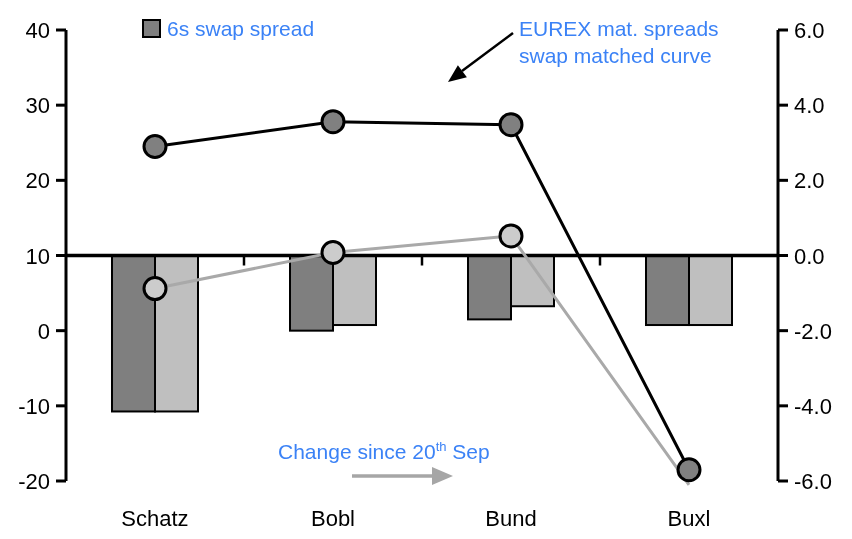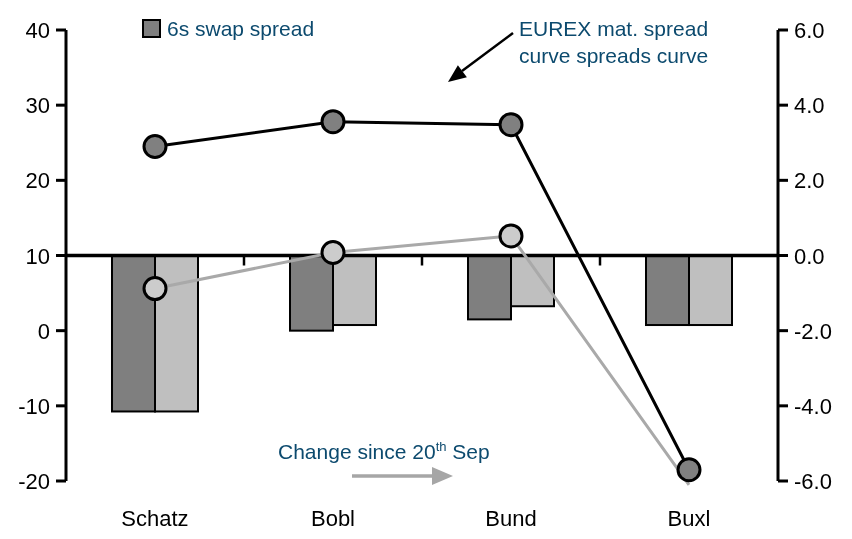--- a/index.html
+++ b/index.html
@@ -1,17 +1,17 @@
 <!DOCTYPE html>
 <html><head>
 <meta charset="utf-8">
 <style>
   html,body{margin:0;padding:0;background:#fff;}
   #fig{position:relative;width:852px;height:527px;background:#fff;overflow:hidden;
-       font-family:"Liberation Sans",sans-serif;color:#0c4a6e;}
+       font-family:"Liberation Sans",sans-serif;color:#3b82f6;}
   #chart-svg{position:absolute;left:0;top:0;}
   .overlay{position:absolute;}
   #legend{left:113px;top:11px;}
   .legend-row{display:flex;align-items:center;height:35px;padding-left:29px;}
   .legend-swatch{width:15px;height:15px;border:2px solid #000;flex:0 0 auto;}
   .legend-label{margin-left:6px;font-size:21px;line-height:21px;white-space:nowrap;}
   #curve-note{left:519px;top:15px;font-size:21px;line-height:27px;white-space:nowrap;}
   #change-note{left:278px;top:439px;width:250px;text-align:left;font-size:21px;white-space:nowrap;}
   #change-note .sup{font-size:13px;vertical-align:super;}
   svg text{font-family:"Liberation Sans",sans-serif;}
@@ -83,20 +83,20 @@
     </svg>
 
   <div id="legend" class="overlay">
     <div class="legend-row">
       <div class="legend-swatch" id="sw0" style="background: rgb(127, 127, 127);"></div>
       <span class="legend-label">6s swap spread</span>
     </div>
   </div>
 
   <div id="curve-note" class="overlay">
-    <div>EUREX mat. spread</div>
-    <div>curve spreads curve</div>
+    <div>EUREX mat. spreads</div>
+    <div>swap matched curve</div>
   </div>
 
   <div id="change-note" class="overlay">
     <span>Change since 20</span><span class="sup">th</span><span> Sep</span>
   </div>
 </div>
 
 </body></html>

